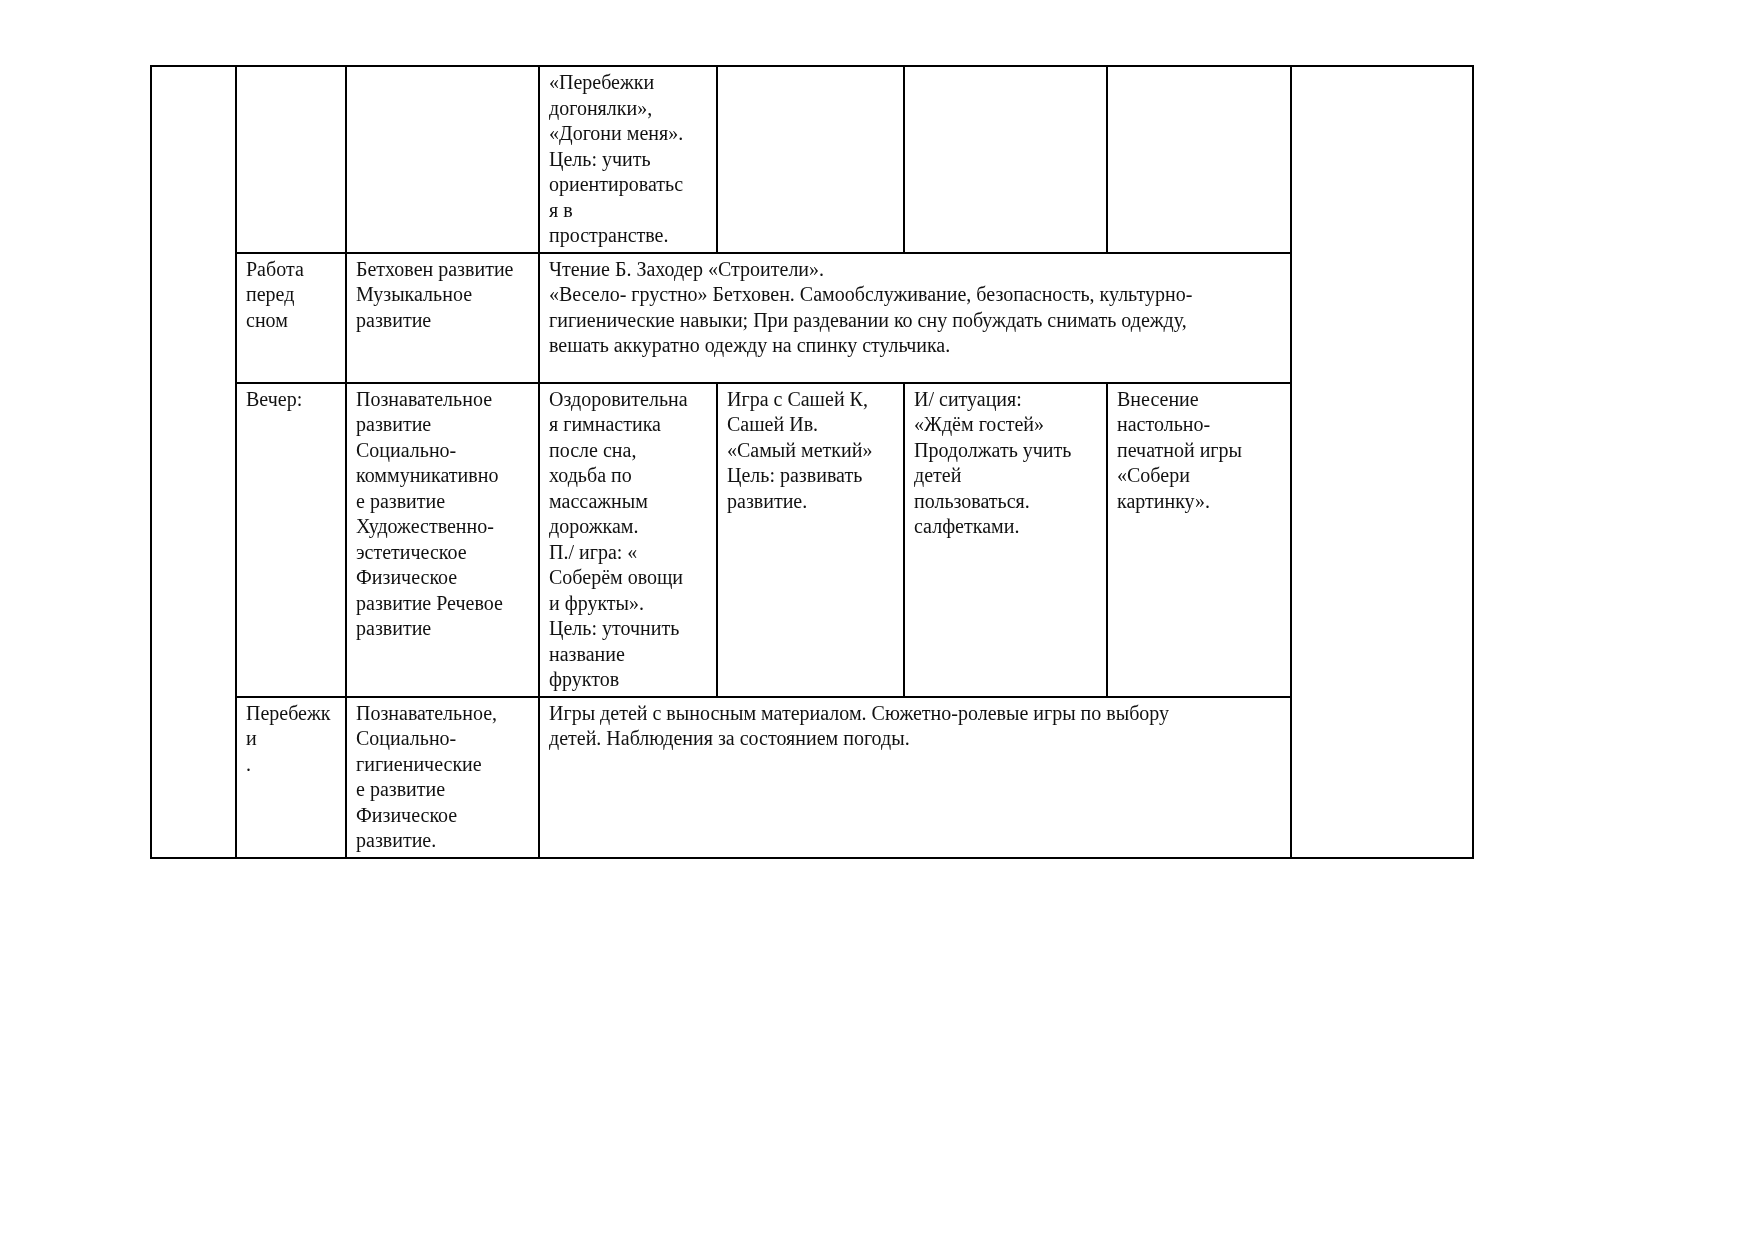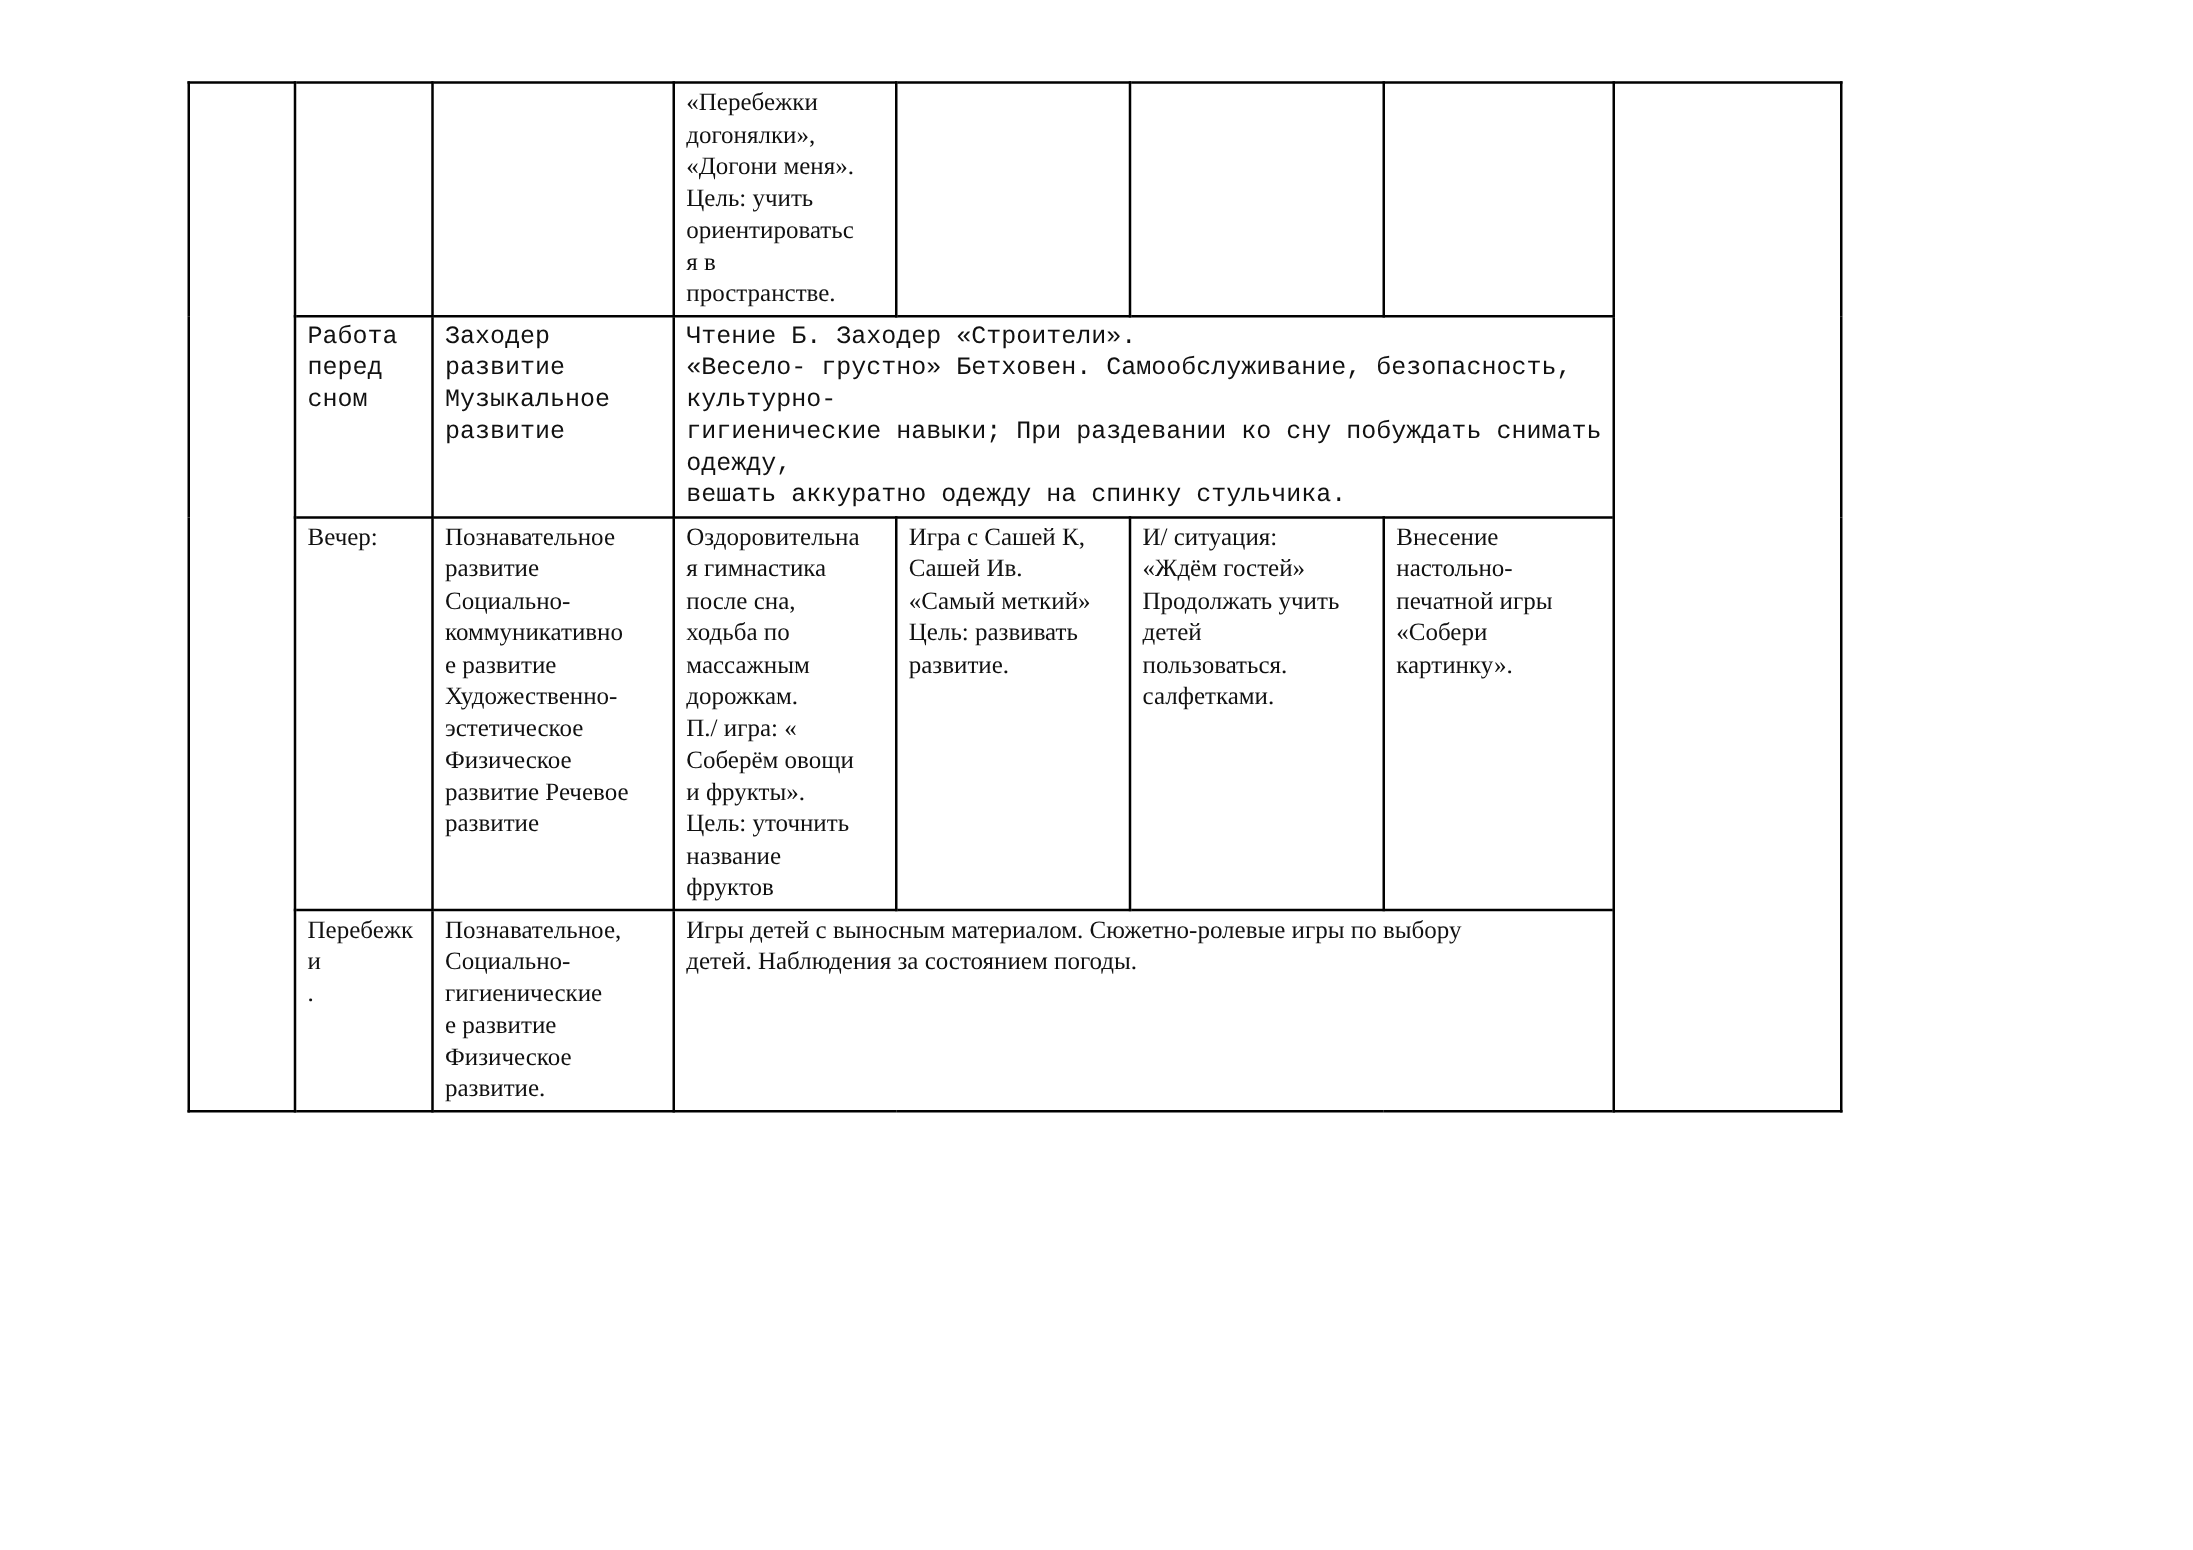--- a/index.html
+++ b/index.html
@@ -29,21 +29,21 @@
     vertical-align: top;
     padding: 3px 6px 3px 9px;
     font-size: 20px;
     line-height: 25.5px;
     color: #111111;
     white-space: pre-line;
     word-wrap: break-word;
     overflow: hidden;
   }
   tr.r1 { height: 183px; }
-  tr.r2 { height: 130px; font-family: Liberation Mono, monospace; }
+  tr.r2 { height: 130px; }
   tr.r3 { height: 310px; }
   tr.r4 { height: 153px; }
 </style>
 </head>
 <body>
 
 <div class="page">
   <table class="plan-table">
     <colgroup>
       <col style="width:85px">
@@ -69,21 +69,21 @@
 пространстве.</td>
         <td></td>
         <td></td>
         <td></td>
         <td rowspan="4"></td>
       </tr>
       <tr class="r2">
         <td>Работа
 перед
 сном</td>
-        <td>Заходер развитие
+        <td>Бетховен развитие
 Музыкальное
 развитие</td>
         <td colspan="4">Чтение Б. Заходер «Строители».
 «Весело- грустно» Бетховен. Самообслуживание, безопасность, культурно-
 гигиенические навыки; При раздевании ко сну побуждать снимать одежду,
 вешать аккуратно одежду на спинку стульчика.</td>
       </tr>
       <tr class="r3">
         <td>Вечер:</td>
         <td>Познавательное

